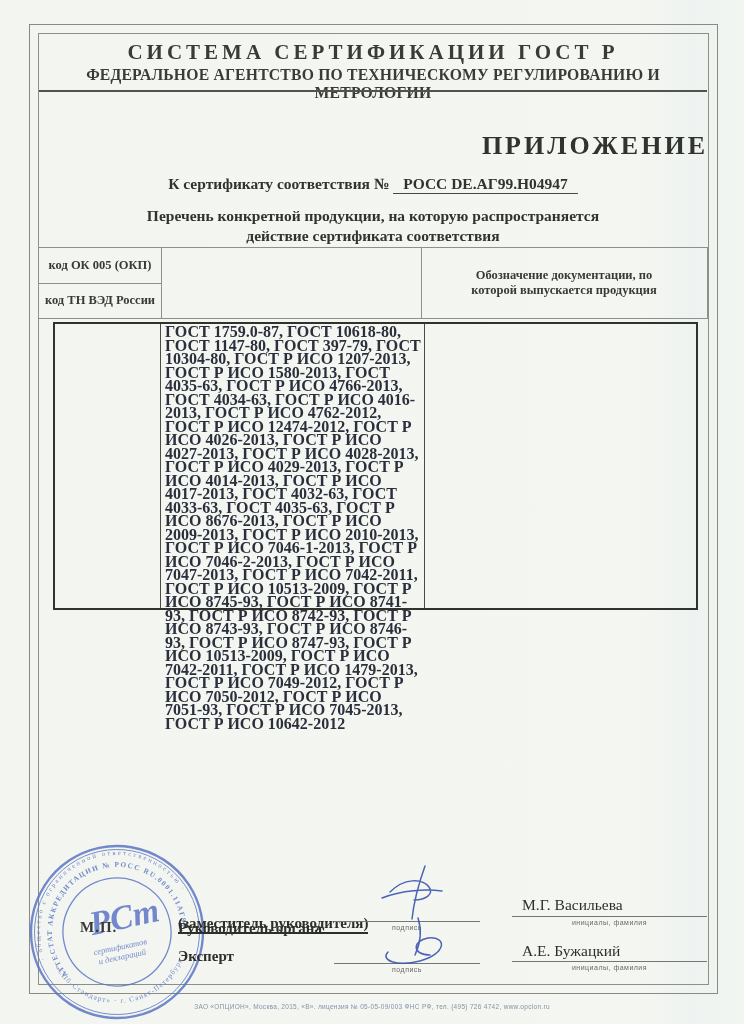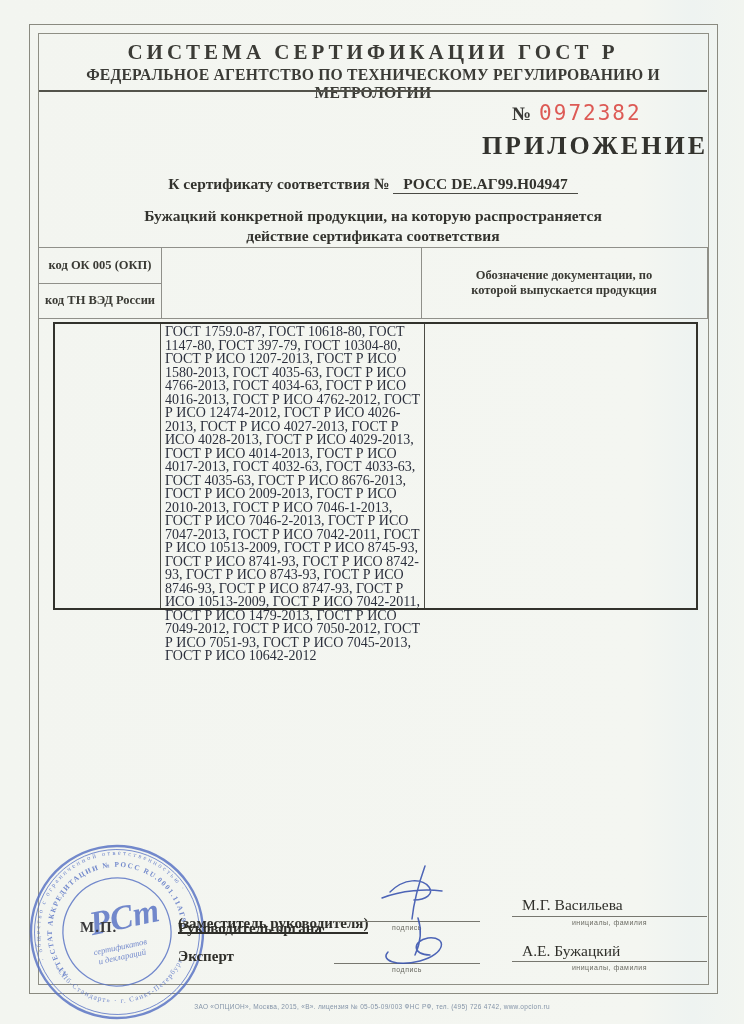--- a/index.html
+++ b/index.html
@@ -25,21 +25,21 @@
   .thead .v1{position:absolute;left:122px;top:0;height:100%;width:1px;background:#90908a;}
   .thead .v2{position:absolute;left:382px;top:0;height:100%;width:1px;background:#90908a;}
   .thead .h1{position:absolute;left:0;top:35px;width:122px;height:1px;background:#90908a;}
   .thead .c1a{position:absolute;left:0;top:0;width:122px;height:35px;display:flex;align-items:center;justify-content:center;}
   .thead .c1b{position:absolute;left:0;top:35px;width:122px;height:35px;display:flex;align-items:center;justify-content:center;}
   .thead .c2{position:absolute;left:122px;top:0;width:260px;height:100%;display:flex;align-items:center;justify-content:center;text-align:center;padding:0 24px;box-sizing:border-box;}
   .thead .c3{position:absolute;left:382px;top:0;width:286px;height:100%;display:flex;align-items:center;justify-content:center;text-align:center;padding:0 36px;box-sizing:border-box;}
   .tbody{left:53px;top:322px;width:641px;height:284px;border:2px solid #32322c;}
   .tbody .v1{position:absolute;left:105px;top:0;height:100%;width:1px;background:#4b4b44;}
   .tbody .v2{position:absolute;left:369px;top:0;height:100%;width:1px;background:#4b4b44;}
-  .gost{position:absolute;left:110px;top:1px;width:257px;font-size:14px;line-height:13.5px;color:#2b2f3c;text-align:left;}
+  .gost{position:absolute;left:110px;top:1px;width:257px;font-size:16px;line-height:13.5px;color:#2b2f3c;text-align:left;font-weight:bold;}
   .mp{left:80px;top:919px;font-size:15px;font-weight:600;color:#38383a;letter-spacing:1px;}
   .role1{left:178px;top:897px;font-size:15px;font-weight:bold;color:#2f2f2a;margin-top:23px;}
   .role1b{left:178px;top:915px;font-size:15px;font-weight:bold;color:#2f2f2a;border-bottom:2px solid #2f2f2a;padding-bottom:0px;}
   .role2{left:178px;top:948px;font-size:15px;font-weight:bold;color:#2f2f2a;}
   .sline{border-top:1px solid #77776f;height:0;}
   .scap{font-family:"Liberation Sans","DejaVu Sans",sans-serif;font-size:7px;color:#6a6a62;letter-spacing:0.5px;}
   .name{font-size:15.5px;color:#2f2f2a;}
   .footer{left:0;top:1003px;width:744px;font-family:"Liberation Sans","DejaVu Sans",sans-serif;
           font-size:6.5px;color:#8494a8;letter-spacing:0.3px;}
   svg text{font-family:"Liberation Serif","DejaVu Serif",serif;}
@@ -49,32 +49,29 @@
 
 <div class="page">
 
   <div class="abs frame-outer"></div>
   <div class="abs frame-inner"></div>
 
   <div class="abs hdr-title center">СИСТЕМА СЕРТИФИКАЦИИ ГОСТ Р</div>
   <div class="abs hdr-sub center">ФЕДЕРАЛЬНОЕ АГЕНТСТВО ПО ТЕХНИЧЕСКОМУ РЕГУЛИРОВАНИЮ И МЕТРОЛОГИИ</div>
   <div class="abs hdr-rule"></div>
 
-  <div class="abs formnum">
-    <span class="no">№</span><span class="digits">0972382</span>
-  </div>
 
   <div class="abs doc-title center">ПРИЛОЖЕНИЕ</div>
 
   <div class="abs cert-line center">
     <span>К сертификату соответствия №</span>
     <span class="cert-num">РОСС DE.АГ99.Н04947</span>
   </div>
 
-  <div class="abs cap1 center">Бужацкий конкретной продукции,  на которую распространяется</div>
+  <div class="abs cap1 center">Перечень конкретной продукции,  на которую распространяется</div>
   <div class="abs cap2 center">действие сертификата соответствия</div>
 
   <div class="abs thead">
     <div class="v1"></div>
     <div class="v2"></div>
     <div class="h1"></div>
     <div class="c1a">код ОК 005 (ОКП)</div>
     <div class="c1b">код ТН ВЭД России</div>
     <div class="c3">Обозначение документации, по которой выпускается продукция</div>
   </div>

